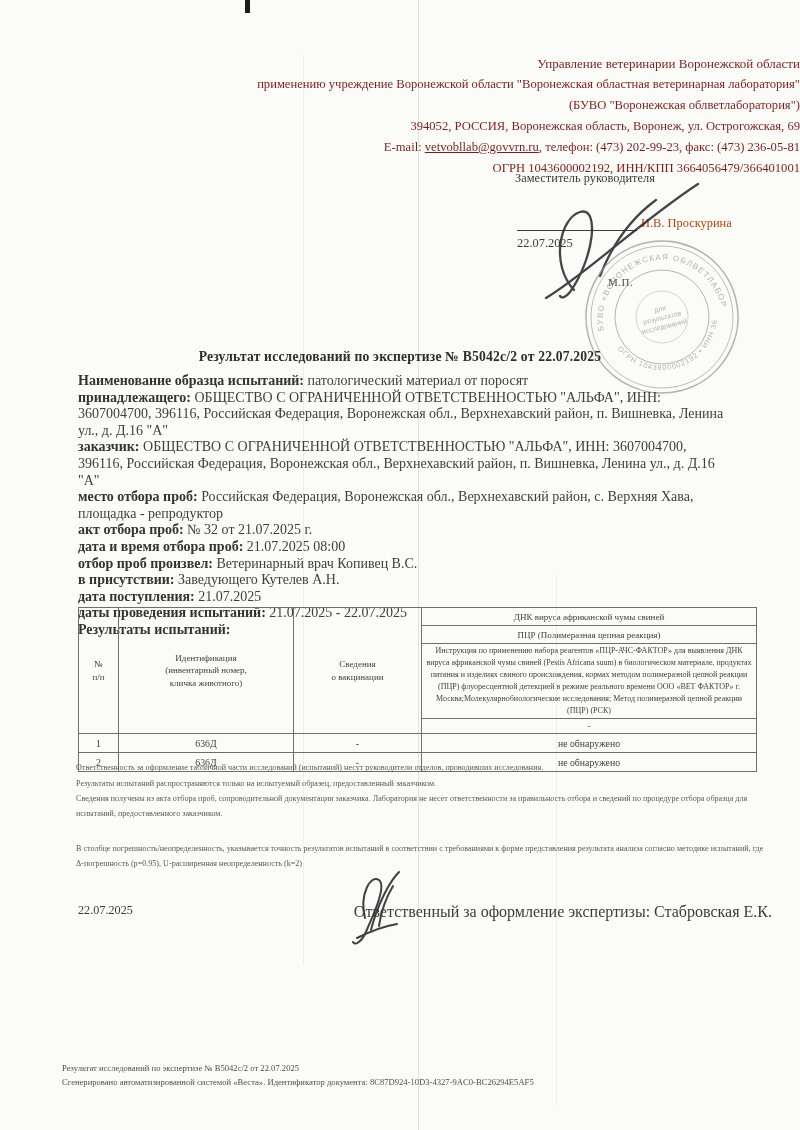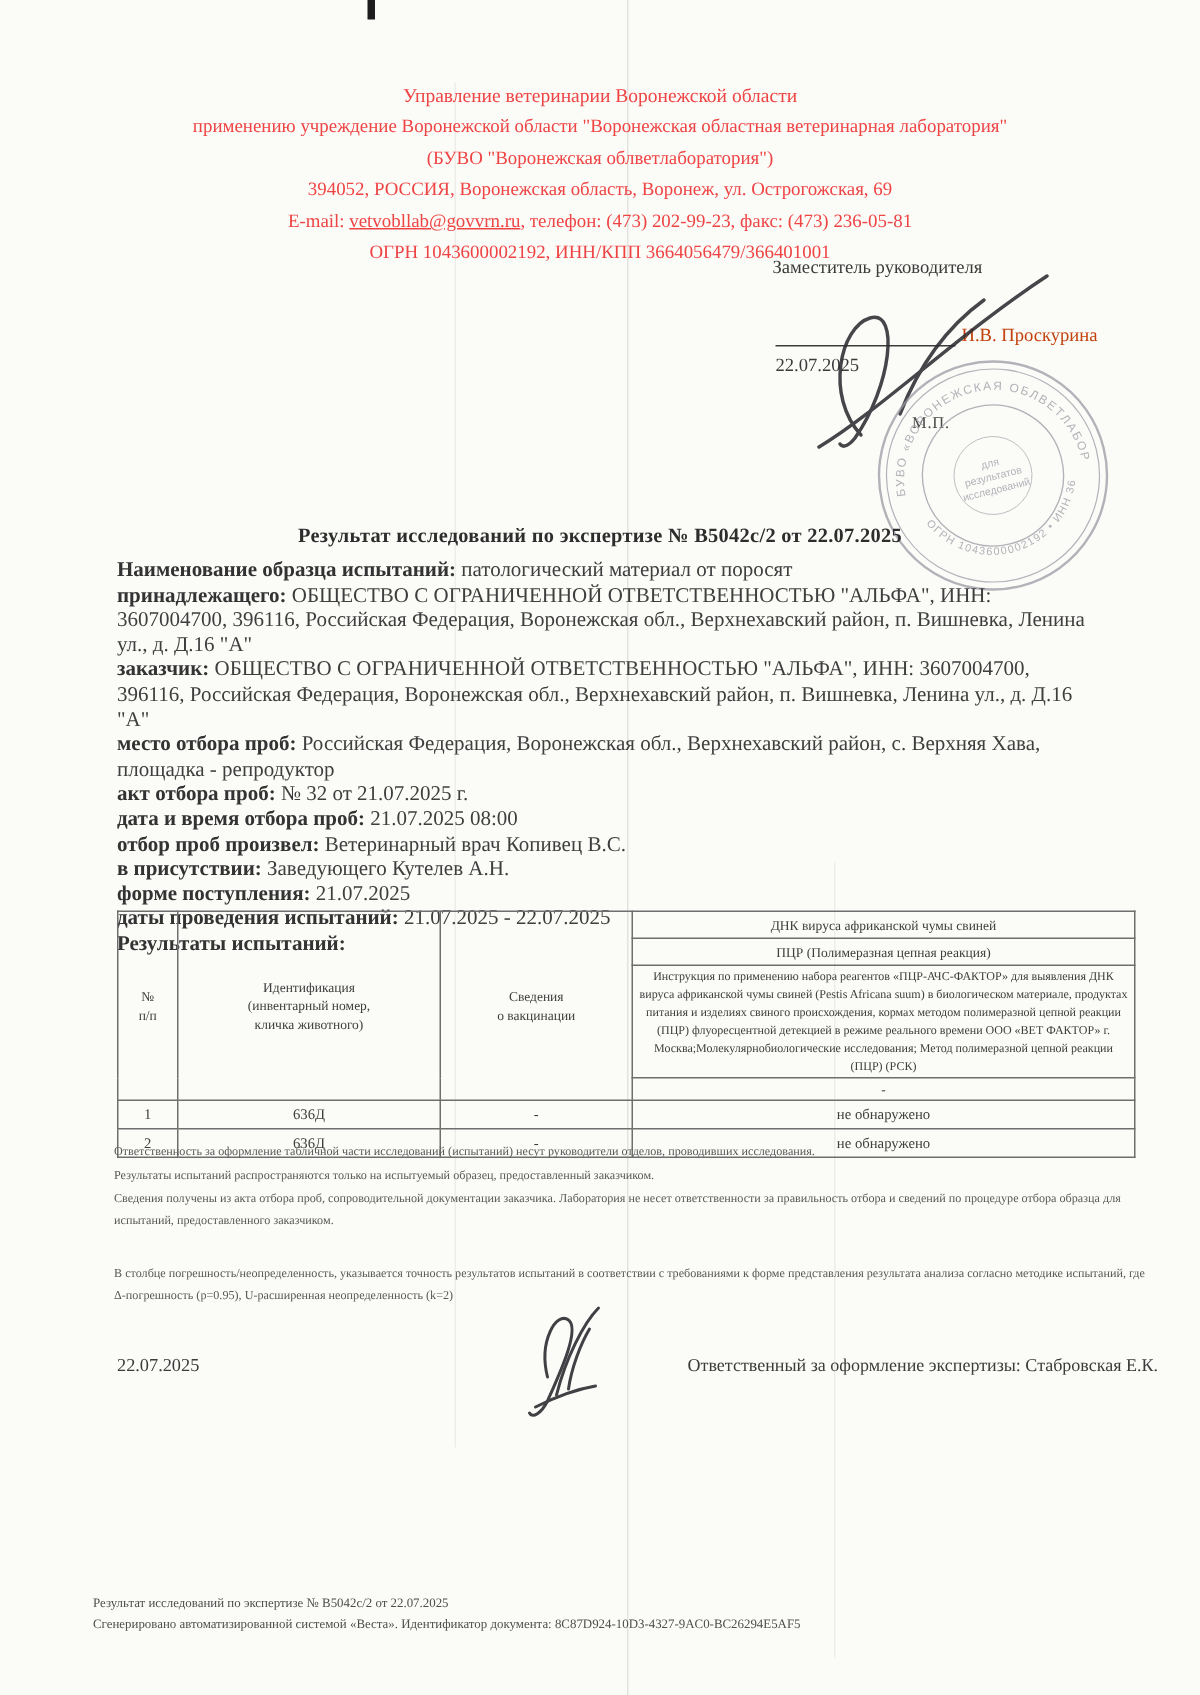--- a/index.html
+++ b/index.html
@@ -14,21 +14,21 @@
   .page{position:absolute;inset:0;}
 
   
   .artifact{position:absolute;pointer-events:none;}
   .tick-top{left:245px;top:0;width:5px;height:13px;background:#1c1c1c;}
   .streak-a{left:418px;top:0;width:1px;height:1130px;background:rgba(100,100,90,.16);}
   .streak-b{left:303px;top:55px;width:1px;height:910px;background:rgba(120,120,110,.10);}
   .streak-c{left:556px;top:575px;width:1px;height:530px;background:rgba(120,120,110,.10);}
 
   
-  .org-header{position:absolute;top:53px;left:0;width:800px;text-align:center;line-height:21px;font-size:12.6px;color:#ef4444;}
+  .org-header{position:absolute;top:53px;left:0;width:800px;text-align:right;line-height:21px;font-size:12.6px;color:#7f1d1d;}
   .org-header .l1{font-size:13px;}
   .email-link{text-decoration:underline;}
 
   
   .approval{position:absolute;left:515px;top:168px;width:250px;font-size:12.4px;line-height:20px;color:#3b3b3b;}
   .sig-line{position:absolute;left:517px;top:230px;width:120px;border-bottom:1.2px solid #3c3c3c;height:0;}
   .approver-name{position:absolute;left:641px;top:216px;font-size:12.4px;color:#c2410c;white-space:nowrap;}
   .approval-date{position:absolute;left:517px;top:236px;font-size:12.4px;color:#3b3b3b;}
   .seal-mark{position:absolute;left:608px;top:276px;font-size:11px;color:#4a4a4a;letter-spacing:.5px;}
   .approval-signature{position:absolute;left:538px;top:178px;width:175px;height:125px;}
@@ -53,21 +53,21 @@
   .dash-cell{font-size:9px;text-align:center;height:12px;line-height:10px;}
   .data-cell{font-size:9.8px;text-align:center;height:16px;}
 
   
   .footnotes{position:absolute;top:761px;left:76px;width:690px;font-size:8.1px;line-height:14.5px;color:#585858;}
   .footnotes .fn{margin-bottom:1px;}
   .footnotes .fn-gap{margin-top:21px;}
 
   
   .signoff-date{position:absolute;left:78px;top:903px;font-size:12.2px;color:#3b3b3b;}
-  .signoff-label{position:absolute;right:28px;top:903px;font-size:12px;color:#3b3b3b;}
+  .signoff-label{position:absolute;right:28px;top:903px;font-size:16px;color:#3b3b3b;}
   .signoff-signature{position:absolute;left:335px;top:868px;width:85px;height:80px;}
 
   
   .doc-footer{position:absolute;left:62px;top:1061px;width:700px;font-size:8.6px;line-height:14px;color:#4e4e4e;}
 </style>
 </head>
 <body>
 
 <div class="page">
 
@@ -121,21 +121,21 @@
 
   <div class="details">
     <div><span class="lbl">Наименование образца испытаний:</span><span> патологический материал от поросят</span></div>
     <div><span class="lbl">принадлежащего:</span><span> ОБЩЕСТВО С ОГРАНИЧЕННОЙ ОТВЕТСТВЕННОСТЬЮ "АЛЬФА", ИНН: 3607004700, 396116, Российская Федерация, Воронежская обл., Верхнехавский район, п. Вишневка, Ленина ул., д. Д.16 "А"</span></div>
     <div><span class="lbl">заказчик:</span><span> ОБЩЕСТВО С ОГРАНИЧЕННОЙ ОТВЕТСТВЕННОСТЬЮ "АЛЬФА", ИНН: 3607004700, 396116, Российская Федерация, Воронежская обл., Верхнехавский район, п. Вишневка, Ленина ул., д. Д.16 "А"</span></div>
     <div><span class="lbl">место отбора проб:</span><span> Российская Федерация, Воронежская обл., Верхнехавский район, с. Верхняя Хава, площадка - репродуктор</span></div>
     <div><span class="lbl">акт отбора проб:</span><span> № 32 от 21.07.2025 г.</span></div>
     <div><span class="lbl">дата и время отбора проб:</span><span> 21.07.2025 08:00</span></div>
     <div><span class="lbl">отбор проб произвел:</span><span> Ветеринарный врач Копивец В.С.</span></div>
     <div><span class="lbl">в присутствии:</span><span> Заведующего Кутелев А.Н.</span></div>
-    <div><span class="lbl">форме поступления:</span><span> 21.07.2025</span></div>
+    <div><span class="lbl">дата поступления:</span><span> 21.07.2025</span></div>
     <div><span class="lbl">даты проведения испытаний:</span><span> 21.07.2025 - 22.07.2025</span></div>
     <div><span class="lbl">Результаты испытаний:</span></div>
   </div>
 
   <table class="results-table">
     <colgroup>
       <col style="width:40px">
         <col style="width:175px">
         <col style="width:128px">
         <col style="width:335px">

